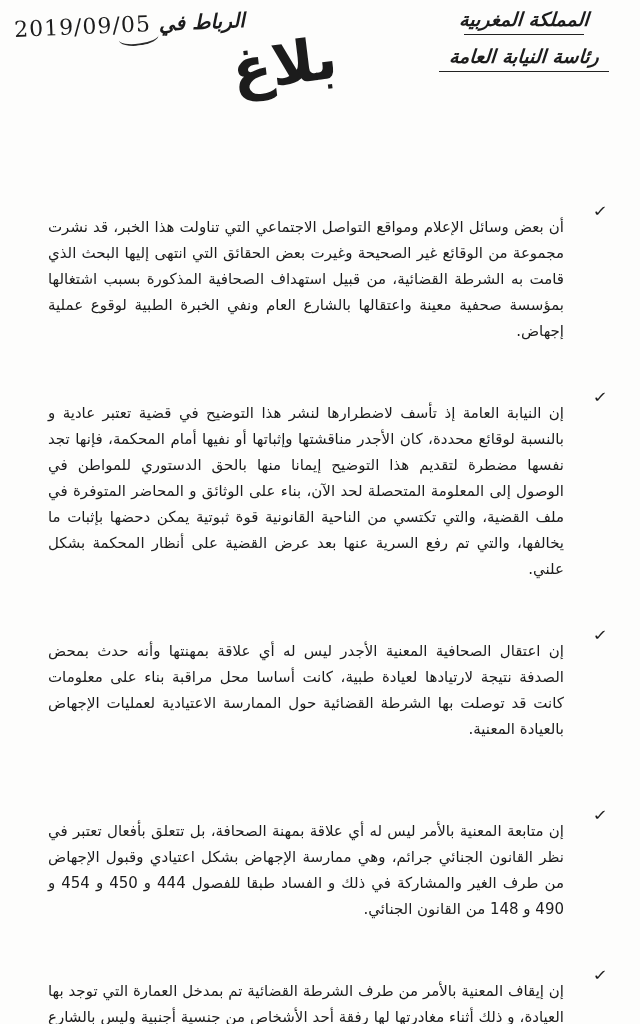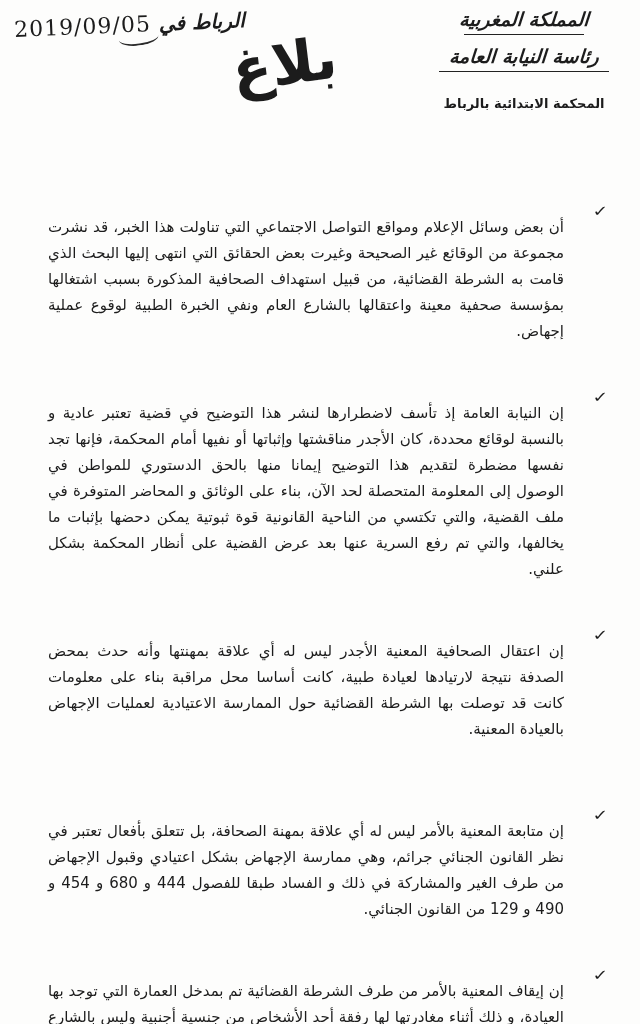--- a/index.html
+++ b/index.html
@@ -149,21 +149,20 @@
   <div class="date-line">
     <span class="date-value"><span>2019/09/</span><span class="date-day">05</span></span>
     <span class="date-place">الرباط في</span>
   </div>
 
   <div class="letterhead">
     <div class="lh-calli">المملكة المغربية</div>
     <div class="lh-rule r1"></div>
     <div class="lh-calli" style="margin-top:10px">رئاسة النيابة العامة</div>
     <div class="lh-rule r2"></div>
-    <div class="lh-court">المحكمة الابتدائية بالرباط</div>
   </div>
 
   <div class="doc-title">بلاغ</div>
 
   <div class="doc-body">
 
     <div class="bullets">
 
       <div class="bullet-item">
         <span class="check">✓</span>
@@ -175,21 +174,21 @@
         <p class="bullet-text">إن النيابة العامة إذ تأسف لاضطرارها لنشر هذا التوضيح في قضية تعتبر عادية و بالنسبة لوقائع محددة، كان الأجدر مناقشتها وإثباتها أو نفيها أمام المحكمة، فإنها تجد نفسها مضطرة لتقديم هذا التوضيح إيمانا منها بالحق الدستوري للمواطن في الوصول إلى المعلومة المتحصلة لحد الآن، بناء على الوثائق و المحاضر المتوفرة في ملف القضية، والتي تكتسي من الناحية القانونية قوة ثبوتية يمكن دحضها بإثبات ما يخالفها، والتي تم رفع السرية عنها بعد عرض القضية على أنظار المحكمة بشكل علني.</p>
       </div>
 
       <div class="bullet-item">
         <span class="check">✓</span>
         <p class="bullet-text">إن اعتقال الصحافية المعنية الأجدر ليس له أي علاقة بمهنتها وأنه حدث بمحض الصدفة نتيجة لارتيادها لعيادة طبية، كانت أساسا محل مراقبة بناء على معلومات كانت قد توصلت بها الشرطة القضائية حول الممارسة الاعتيادية لعمليات الإجهاض بالعيادة المعنية.</p>
       </div>
 
       <div class="bullet-item">
         <span class="check">✓</span>
-        <p class="bullet-text">إن متابعة المعنية بالأمر ليس له أي علاقة بمهنة الصحافة، بل تتعلق بأفعال تعتبر في نظر القانون الجنائي جرائم، وهي ممارسة الإجهاض بشكل اعتيادي وقبول الإجهاض من طرف الغير والمشاركة في ذلك و الفساد طبقا للفصول 444 و 680 و 454 و 490 و 129 من القانون الجنائي.</p>
+        <p class="bullet-text">إن متابعة المعنية بالأمر ليس له أي علاقة بمهنة الصحافة، بل تتعلق بأفعال تعتبر في نظر القانون الجنائي جرائم، وهي ممارسة الإجهاض بشكل اعتيادي وقبول الإجهاض من طرف الغير والمشاركة في ذلك و الفساد طبقا للفصول 444 و 450 و 454 و 490 و 148 من القانون الجنائي.</p>
       </div>
 
       <div class="bullet-item">
         <span class="check">✓</span>
         <p class="bullet-text">إن إيقاف المعنية بالأمر من طرف الشرطة القضائية تم بمدخل العمارة التي توجد بها العيادة، و ذلك أثناء مغادرتها لها رفقة أحد الأشخاص من جنسية أجنبية وليس بالشارع العام كما ورد في بعض مواقع التواصل الاجتماعي.</p>
       </div>
 
     </div>
   </div>
 

